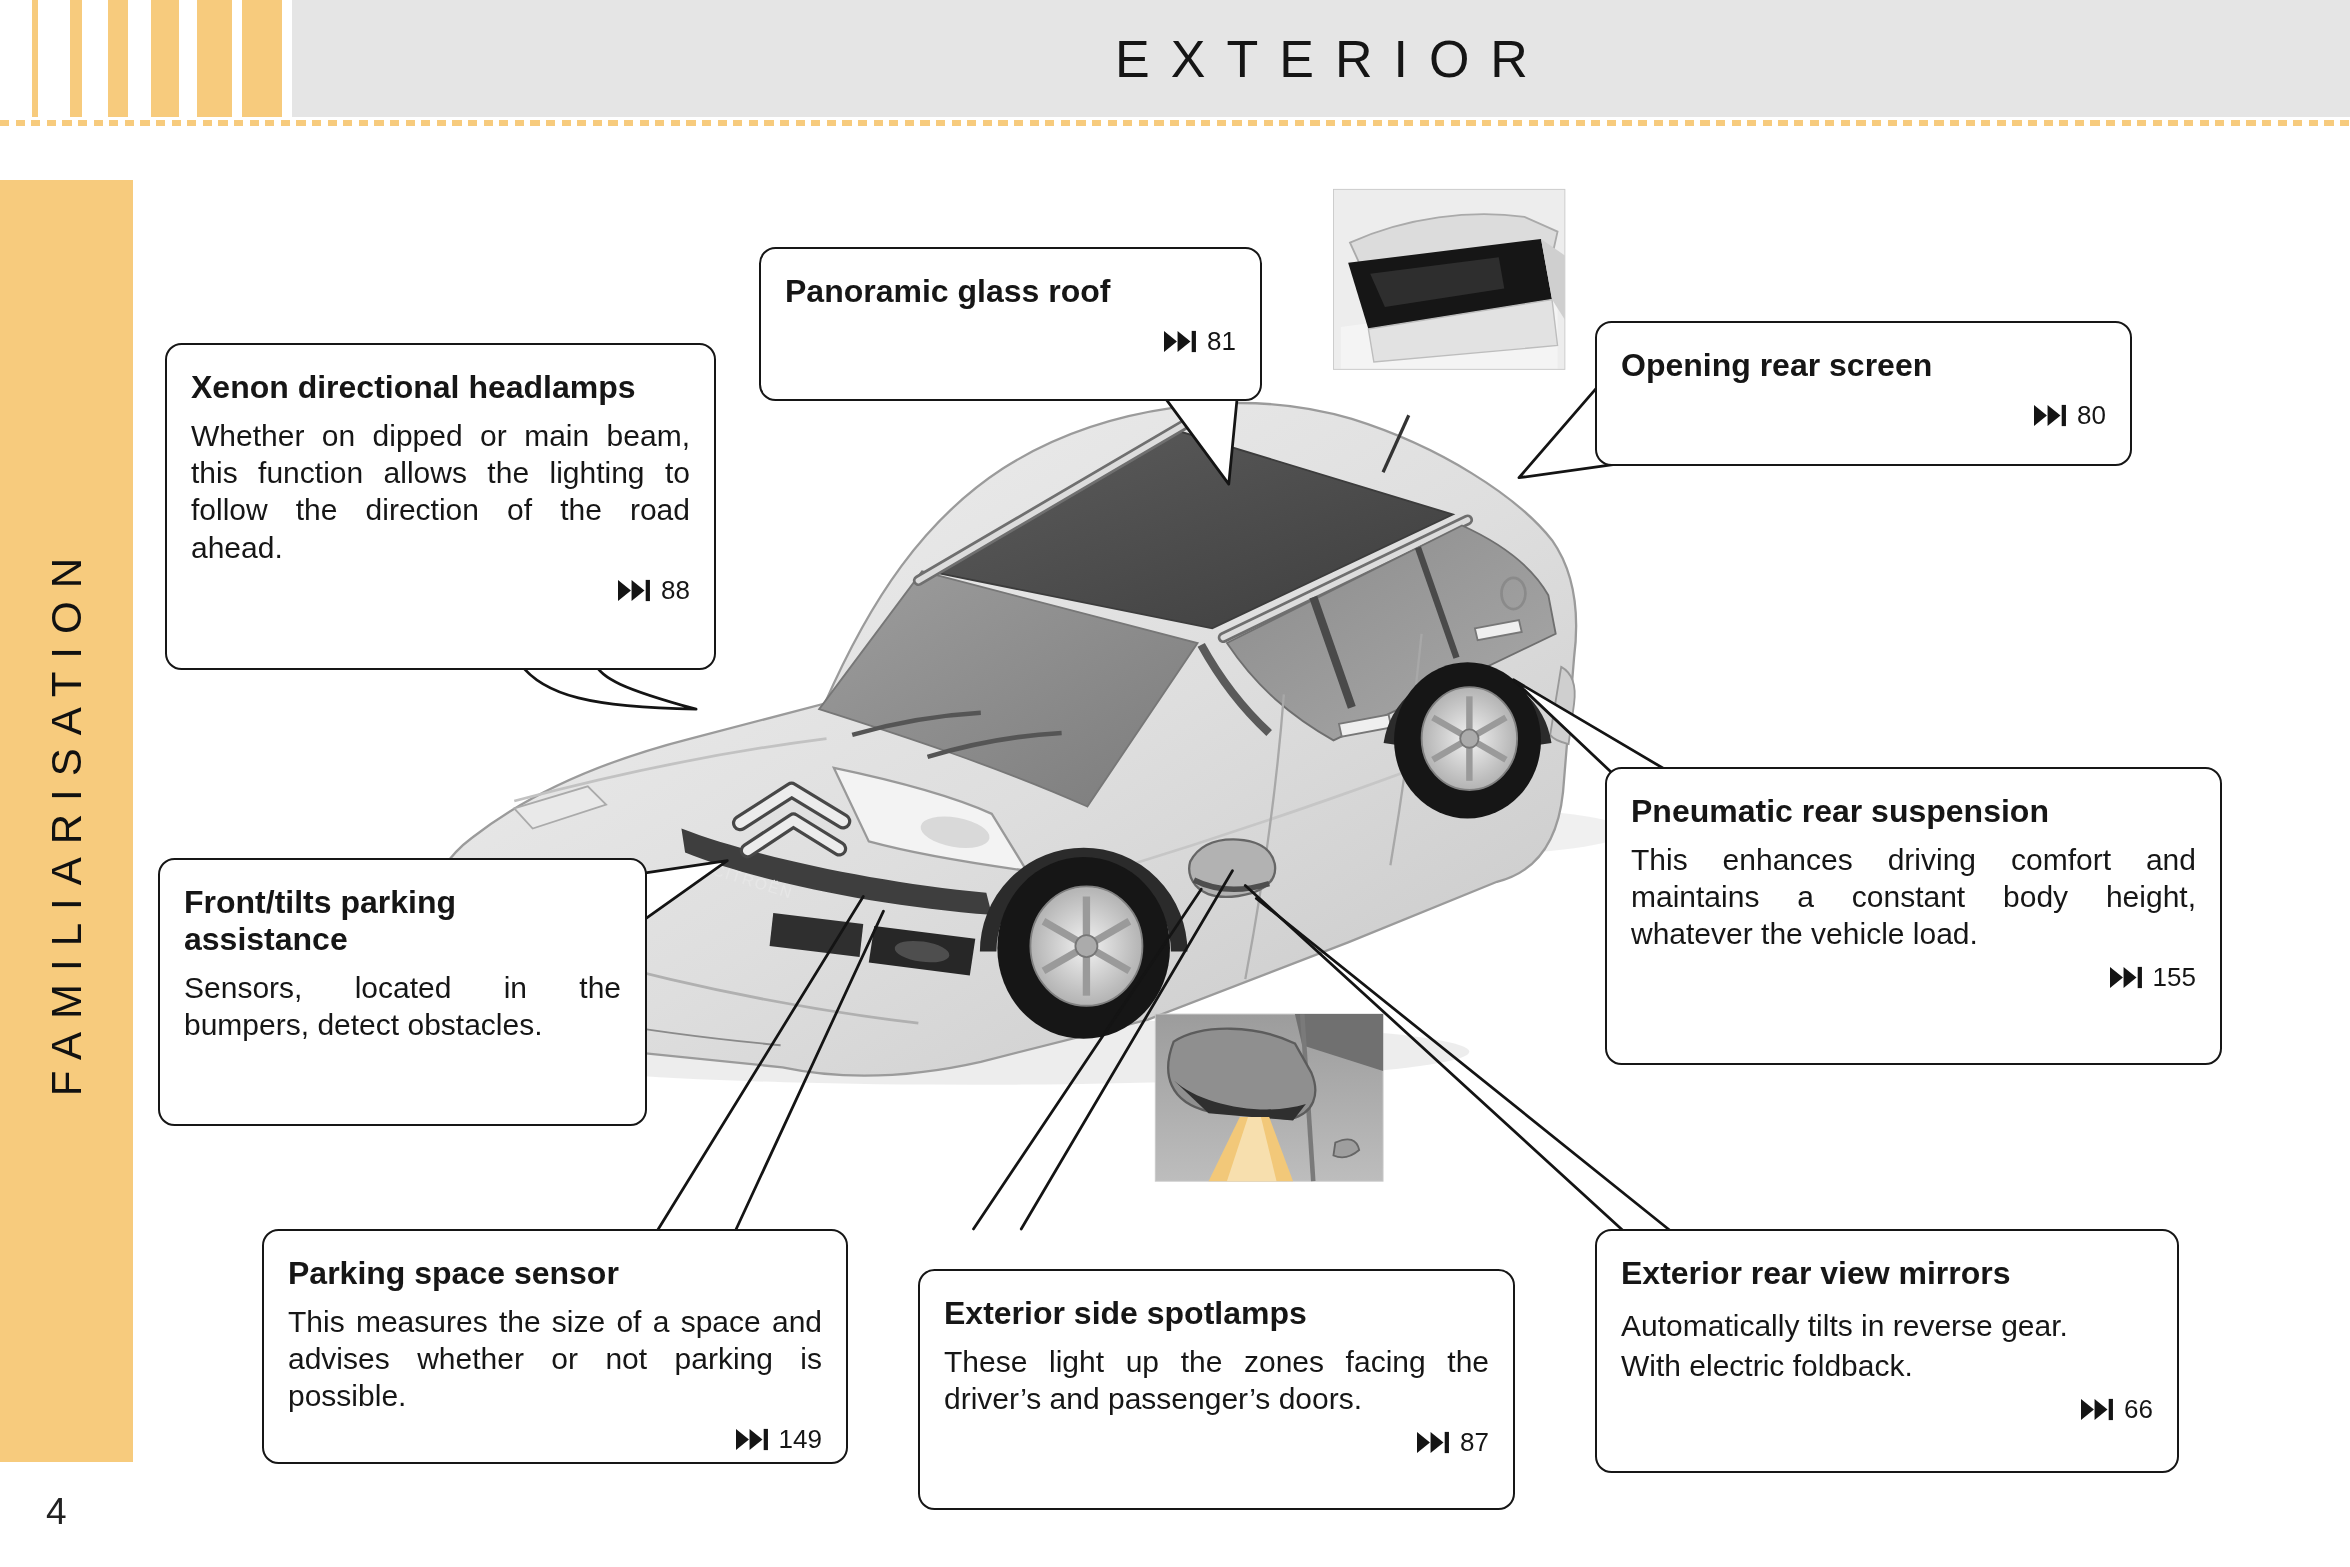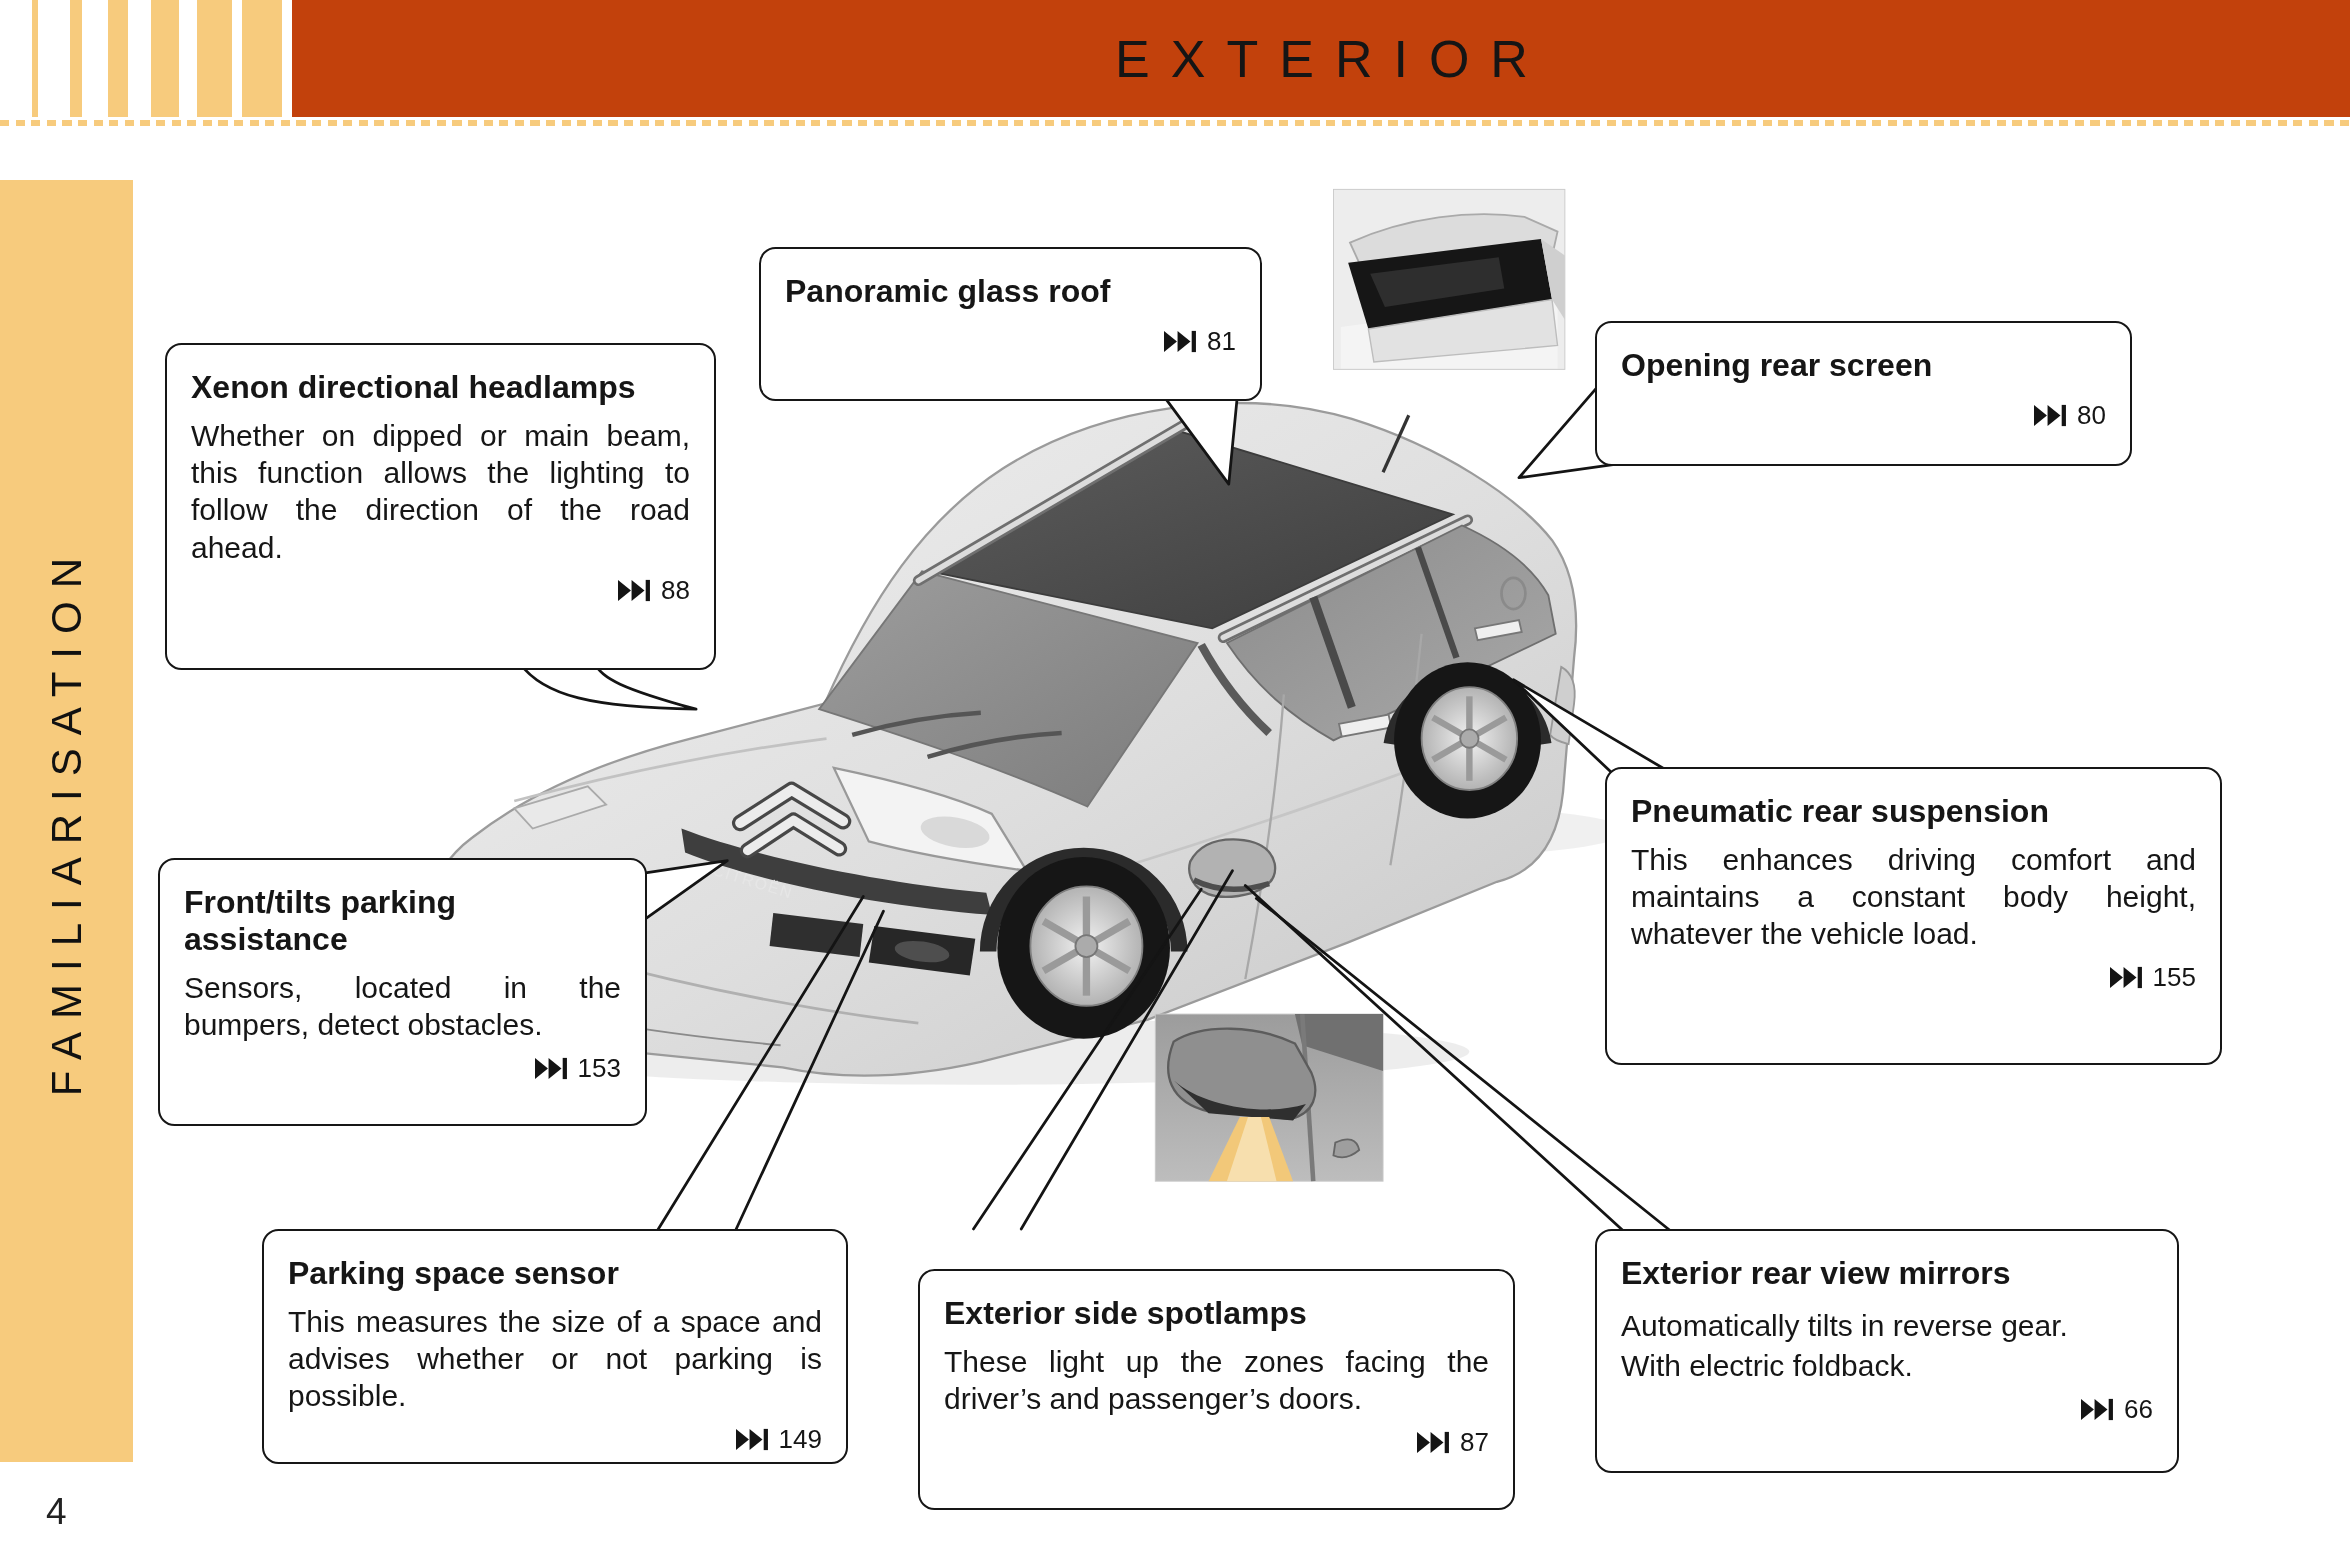--- a/index.html
+++ b/index.html
@@ -3,21 +3,21 @@
 <meta charset="utf-8">
 <style>
   html,body{margin:0;padding:0;background:#fff;}
   .page{
     position:relative;width:2351px;height:1568px;background:#ffffff;overflow:hidden;
     font-family:"Liberation Sans", sans-serif;color:#161616;
   }
   
   .stripe{position:absolute;top:0;height:117px;background:#F7CB7D;}
   .header-band{
-    position:absolute;left:292px;top:0;right:0;height:117px;background:#c2410c;
+    position:absolute;left:292px;top:0;right:0;height:117px;background:#e5e5e5;
     display:flex;align-items:center;justify-content:center;
   }
   .header-title{
     font-size:52px;font-weight:400;letter-spacing:21px;color:#151515;
     margin:0;padding-left:21px; 
   }
   .dotted-rule{
     position:absolute;left:0;top:120px;width:2351px;height:5.5px;
     background:repeating-linear-gradient(90deg,#F7CB7D 0 9.2px,transparent 9.2px 15.6px);
   }
@@ -268,28 +268,20 @@
           <polygon points="11.5,0.5 22.5,9.5 11.5,18.5" fill="#141414"></polygon>
           <rect x="23.5" y="0.5" width="3.6" height="18" fill="#141414"></rect>
         </svg>
       <span class="ref-num">88</span>
     </div>
   </div>
 
   <div class="callout" style="left:158px;top:858px;width:489px;height:268px;">
     <div class="co-title">Front/tilts parking assistance</div>
     <p class="co-body">Sensors, located in the bumpers, detect obstacles.</p>
-    <div class="pageref">
-      <svg viewBox="0 0 28 19">
-          <polygon points="0,0.5 11,9.5 0,18.5" fill="#141414"></polygon>
-          <polygon points="11.5,0.5 22.5,9.5 11.5,18.5" fill="#141414"></polygon>
-          <rect x="23.5" y="0.5" width="3.6" height="18" fill="#141414"></rect>
-        </svg>
-      <span class="ref-num">153</span>
-    </div>
   </div>
 
   <div class="callout" style="left:1605px;top:767px;width:617px;height:298px;">
     <div class="co-title">Pneumatic rear suspension</div>
     <p class="co-body">This enhances driving comfort and maintains a constant body height, whatever the vehicle load.</p>
     <div class="pageref">
       <svg viewBox="0 0 28 19">
           <polygon points="0,0.5 11,9.5 0,18.5" fill="#141414"></polygon>
           <polygon points="11.5,0.5 22.5,9.5 11.5,18.5" fill="#141414"></polygon>
           <rect x="23.5" y="0.5" width="3.6" height="18" fill="#141414"></rect>

